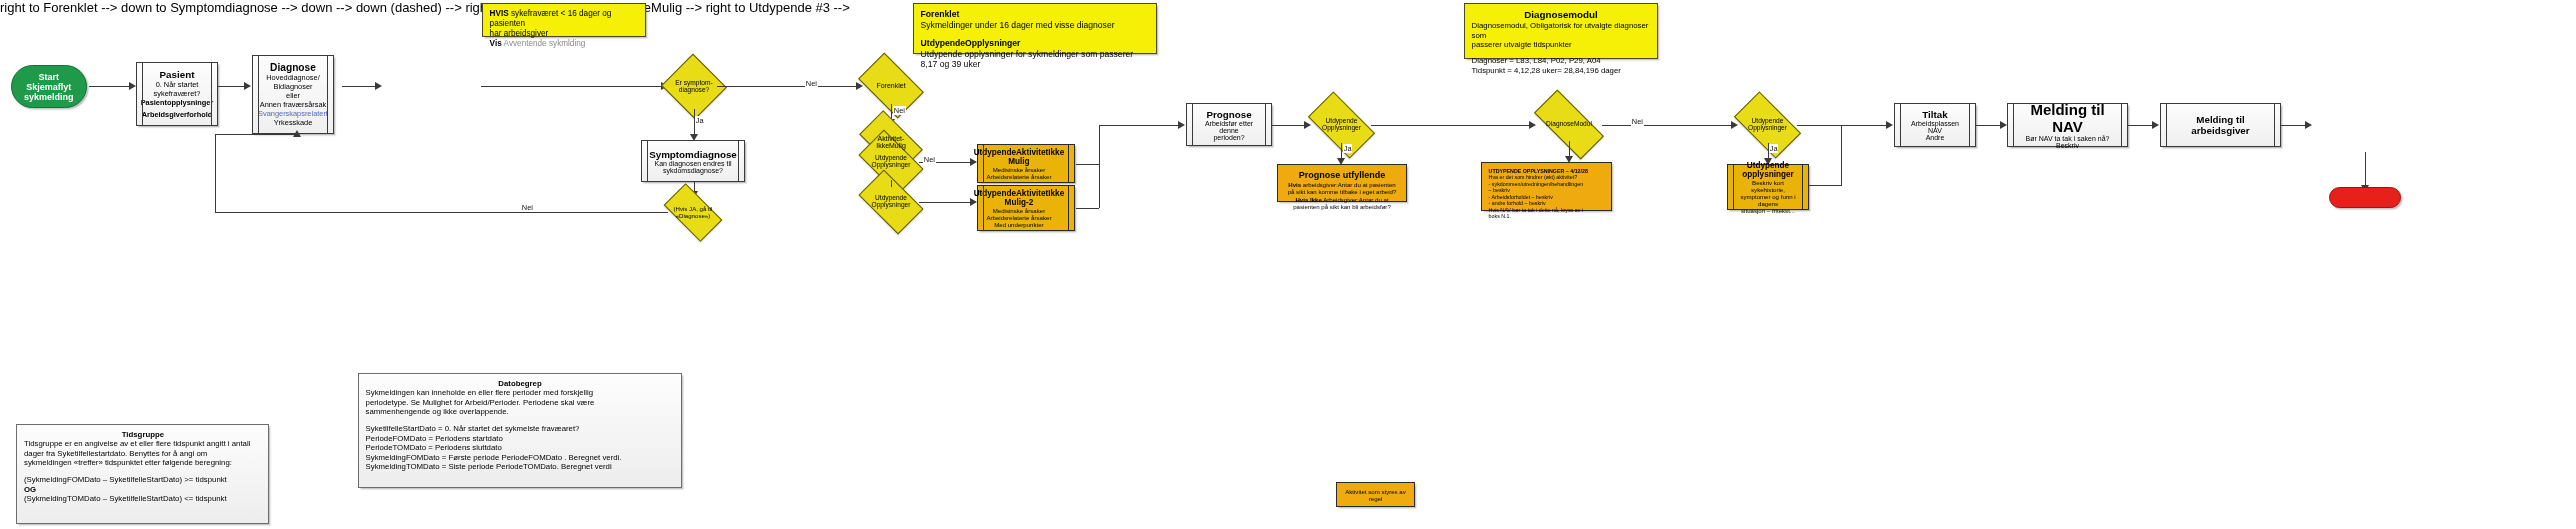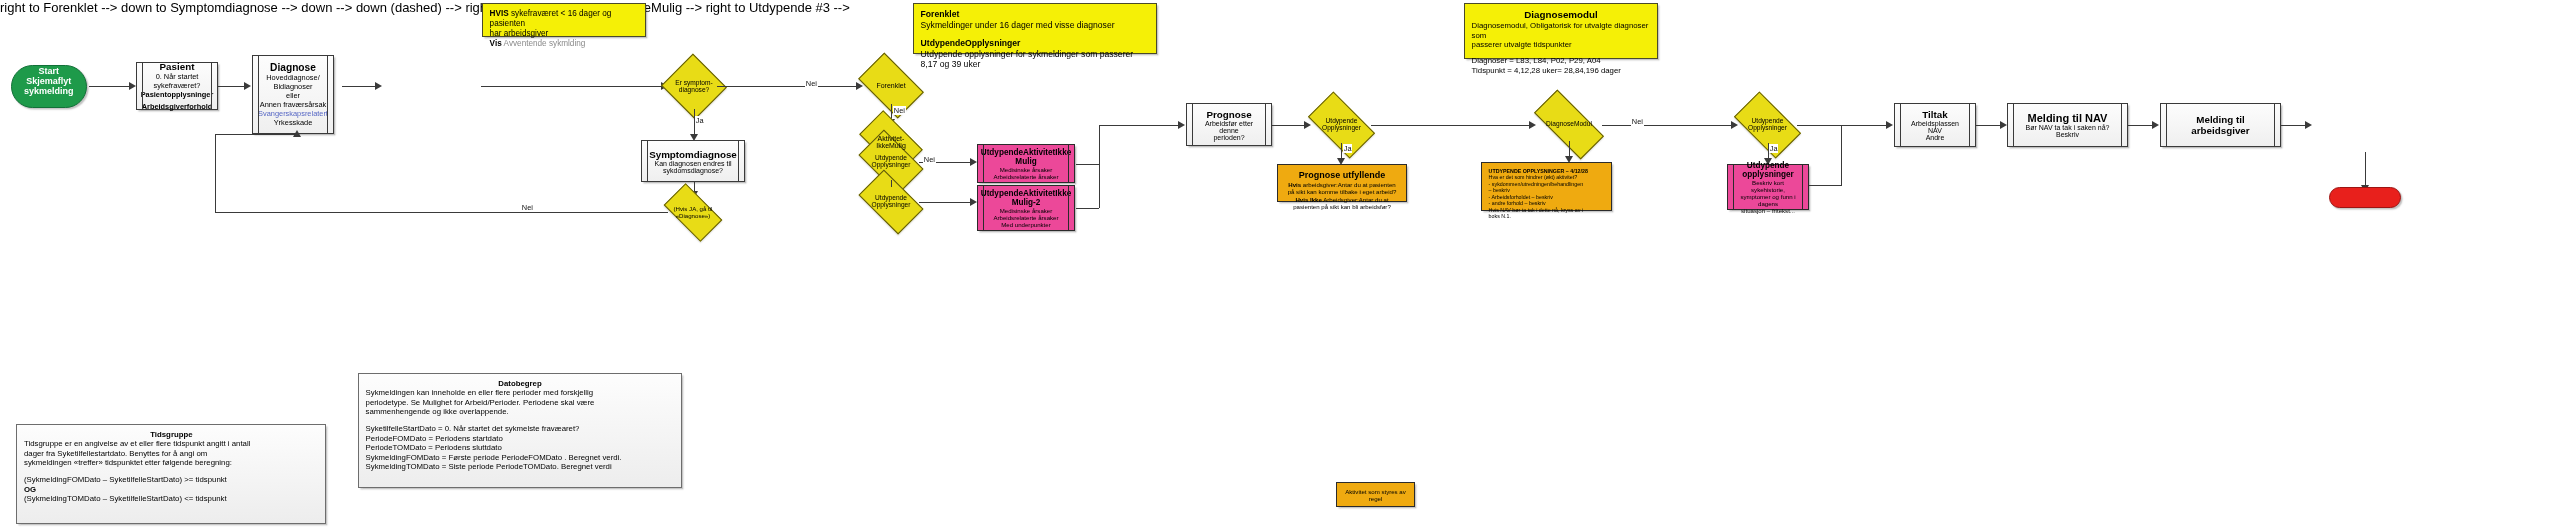--- a/index.html
+++ b/index.html
@@ -20,29 +20,30 @@
     content:"";position:absolute;top:0;bottom:0;width:0;border-left:1.3px solid #3a3a3a;
   }
   .proc::before{left:4.9px;}
   .proc::after{right:4.9px;}
   .proc .inner{padding:1.6px 9.8px;width:100%;}
   .proc .ttl{font-weight:bold;display:block;}
   .proc .sub{display:block;}
 
   
   .proc.orange{
-    background:#ec4899;
+    background:#eab308;
     border:1.3px solid #2b2b2b;
+    justify-content:flex-end;
   }
   .proc.orange::before,.proc.orange::after{border-left:1.3px solid #2b2b2b;}
 
   
   .term{
     border-radius:819px;
-    display:flex;align-items:flex-start;justify-content:center;text-align:center;
+    display:flex;align-items:center;justify-content:center;text-align:center;
     box-shadow:1.6px 1.6px 1.6px rgba(0,0,0,.25);
   }
   .term.green{background:#1E9A4A;border:1.3px solid #127038;color:#fff;font-weight:bold;}
   .term.red{background:#E8201C;border:1.3px solid #9c1412;}
 
   
   .diamond{position:absolute;}
   .diamond .shape{
     position:absolute;inset:0;
     background:#E8DC16;
@@ -124,21 +125,21 @@
       <div>Skjemaflyt</div>
       <div>sykmelding</div>
     </div>
   </div>
 
   
   <div class="hline" style="left:89px;top:86px;width:43px;"></div>
   <div class="arrow right" style="left:129px;top:82px;"></div>
 
   
-  <div class="proc node" style="left:136px;top:62px;width:82px;height:48px;font-size:7.4px;">
+  <div class="proc node" style="left:136px;top:62px;width:82px;height:64px;font-size:7.4px;">
     <div class="inner">
       <div class="ttl" style="font-size:9.8px;">Pasient</div>
       <div class="sub">0. Når startet sykefraværet?</div>
       <div class="sub b">Pasientopplysninger</div>
       <div class="sub b" style="margin-top:2.5px;">Arbeidsgiverforhold</div>
     </div>
   </div>
 
   
   <div class="hline" style="left:218px;top:86px;width:29px;"></div>
@@ -418,21 +419,21 @@
       <div class="sub">Andre</div>
     </div>
   </div>
 
   <div class="hline" style="left:1976px;top:125px;width:26px;"></div>
   <div class="arrow right" style="left:2000px;top:121px;"></div>
 
   
   <div class="proc node" style="left:2007px;top:103px;width:121px;height:44px;font-size:7px;">
     <div class="inner">
-      <div class="ttl" style="font-size:11px;">Melding til NAV</div>
+      <div class="ttl" style="font-size:15px;">Melding til NAV</div>
       <div class="sub">Bør NAV ta tak i saken nå?</div>
       <div class="sub">Beskriv</div>
     </div>
   </div>
 
   <div class="hline" style="left:2128px;top:125px;width:26px;"></div>
   <div class="arrow right" style="left:2152px;top:121px;"></div>
 
   
   <div class="proc node" style="left:2160px;top:103px;width:121px;height:44px;font-size:7px;">
@@ -451,21 +452,21 @@
   <div class="vline" style="left:2365px;top:152px;height:36px;"></div>
   <div class="arrow down" style="left:2361px;top:185px;"></div>
 
   <div class="term red node" style="left:2329px;top:187px;width:72px;height:21px;">
     <div></div>
   </div>
 
   
 
 
-  <div class="note grey node" style="left:16.4px;top:424px;width:310px;height:100px;font-size:7.8px;">
+  <div class="note grey node" style="left:16.4px;top:424px;width:253px;height:100px;font-size:7.8px;">
     <div class="nt ctr">Tidsgruppe</div>
     <div>Tidsgruppe er en angivelse av et eller flere tidspunkt angitt i antall</div>
     <div>dager fra Syketilfellestartdato.  Benyttes for å angi om</div>
     <div>sykmeldingen «treffer» tidspunktet etter følgende beregning:</div>
     <div style="height:7.4px"></div>
     <div>(SykmeldingFOMDato – SyketilfelleStartDato) &gt;= tidspunkt</div>
     <div class="b">OG</div>
     <div>(SykmeldingTOMDato – SyketilfelleStartDato) &lt;= tidspunkt</div>
   </div>
 

